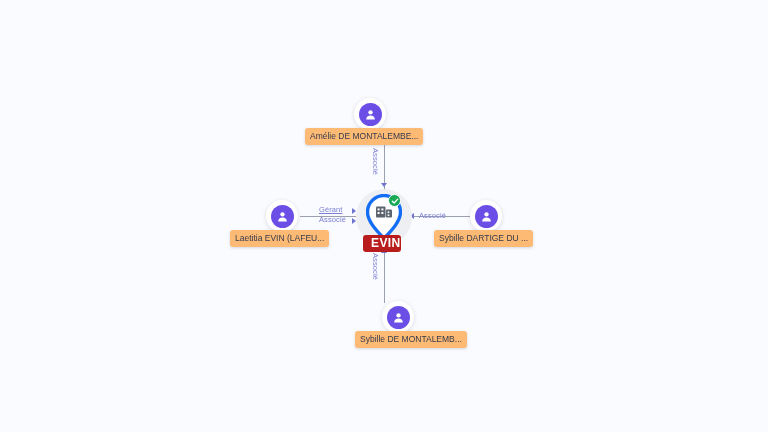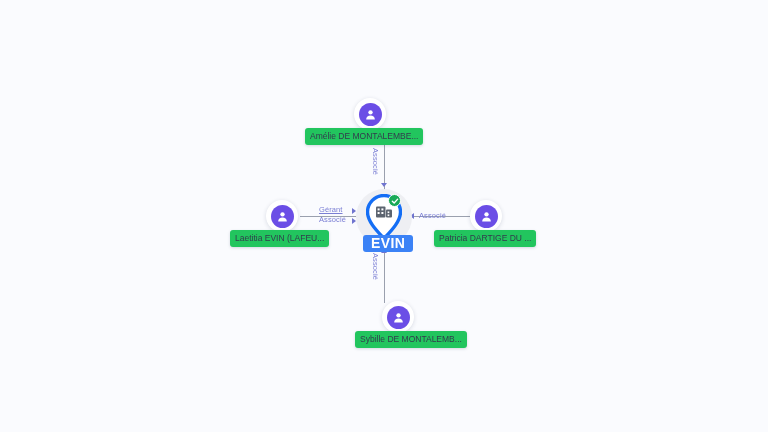--- a/index.html
+++ b/index.html
@@ -86,21 +86,21 @@
     background: #6b4ee6;
     display: flex;
     align-items: center;
     justify-content: center;
   }
   .person-avatar svg { display: block; }
 
   
   .node-chip {
     position: absolute;
-    background: #22c55e;
+    background: #fdba74;
     border-radius: 3px;
     box-shadow: 0 1px 3px rgba(40,50,90,.18);
     font-size: 8.5px;
     color: #333a4d;
     padding: 3px 5px 4px 5px;
     white-space: nowrap;
     line-height: 10px;
     cursor: pointer;
   }
 
@@ -134,27 +134,27 @@
     border: 1.5px solid #ffffff;
     box-sizing: border-box;
     display: flex;
     align-items: center;
     justify-content: center;
   }
   .company-chip {
     position: absolute;
     left: 363px;
     top: 235px;
-    background: #3b82f6;
+    background: #b91c1c;
     color: #ffffff;
-    font-size: 14px;
+    font-size: 12px;
     font-weight: bold;
     letter-spacing: .4px;
     border-radius: 3px;
-    padding: 3px 8px 4px 8px;
+    padding: 3px 0 4px 8px;
     line-height: 10px;
     cursor: pointer;
   }
 </style>
 </head>
 <body>
 
 <div id="graph-canvas">
 
   <div class="edge v" style="left:384px; top:130px; height:60px;"></div>
@@ -199,21 +199,21 @@
   <div class="node-chip" style="left:230px; top:230px;">Laetitia EVIN (LAFEU...</div>
 
   <div class="person-node" style="left:470px; top:200px;">
     <span class="person-avatar">
       <svg width="13" height="13" viewBox="0 0 24 24" fill="#ffffff">
         <circle cx="12" cy="8" r="4"></circle>
         <path d="M4 21c0-4.4 3.6-7 8-7s8 2.6 8 7z"></path>
       </svg>
     </span>
   </div>
-  <div class="node-chip" style="left:434px; top:230px;">Patricia DARTIGE DU ...</div>
+  <div class="node-chip" style="left:434px; top:230px;">Sybille DARTIGE DU ...</div>
 
   <div class="person-node" style="left:382px; top:301px;">
     <span class="person-avatar">
       <svg width="13" height="13" viewBox="0 0 24 24" fill="#ffffff">
         <circle cx="12" cy="8" r="4"></circle>
         <path d="M4 21c0-4.4 3.6-7 8-7s8 2.6 8 7z"></path>
       </svg>
     </span>
   </div>
   <div class="node-chip" style="left:338px; top:331px;margin-left:17px;">Sybille DE MONTALEMB...</div>

